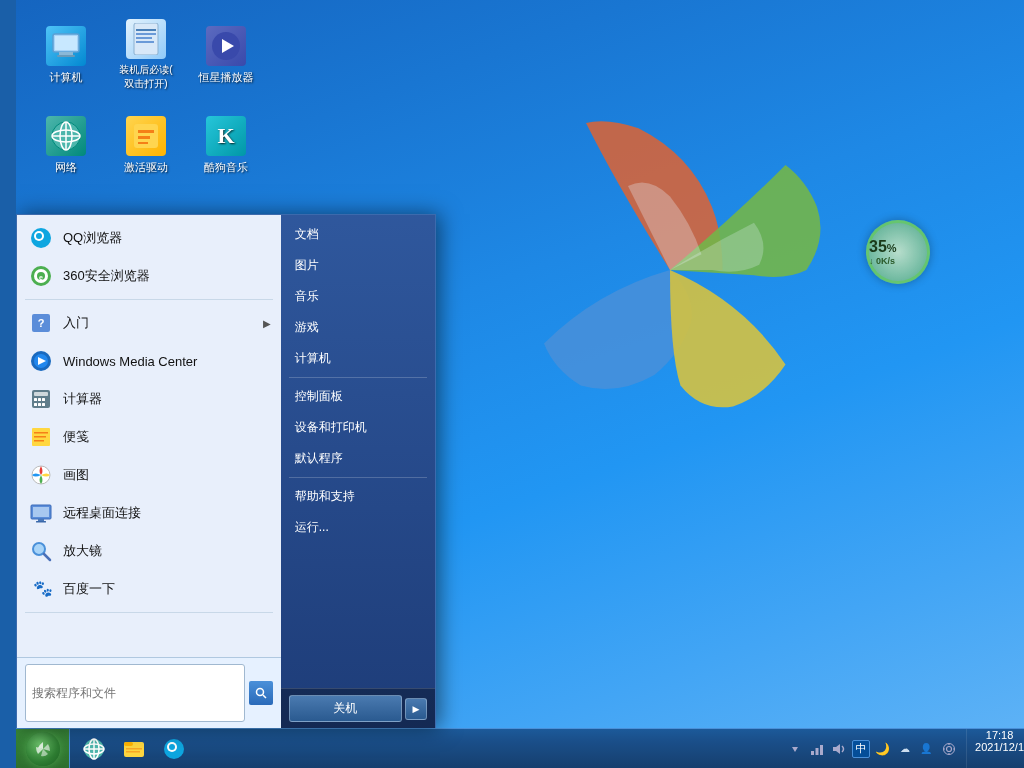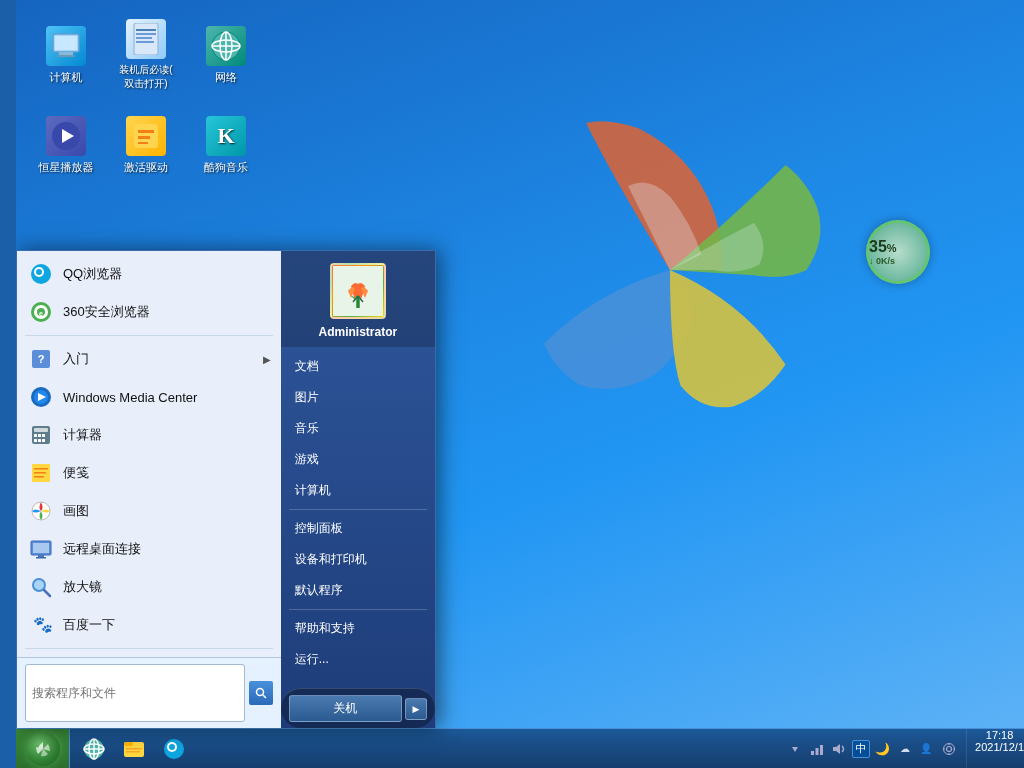--- a/index.html
+++ b/index.html
@@ -180,20 +180,21 @@
       display: flex;
       z-index: 200;
       box-shadow: 4px 0 20px rgba(0,0,0,0.5);
     }
 
     .menu-left {
       width: 265px;
       background: rgba(240, 245, 255, 0.97);
       display: flex;
       flex-direction: column;
+      gap: 36px;
     }
 
     .menu-left-items {
       flex: 1;
       padding: 4px 0;
     }
 
     .menu-item {
       display: flex;
       align-items: center;
@@ -317,21 +318,20 @@
       background: rgba(255,255,255,0.2);
       margin: 3px 8px;
     }
 
     .menu-shutdown-row {
       display: flex;
       align-items: center;
       padding: 6px 8px;
       background: rgba(0,0,0,0.3);
       border-top: 1px solid rgba(255,255,255,0.15);
-      border-radius: 20px;
     }
 
     .shutdown-btn {
       flex: 1;
       background: linear-gradient(180deg, #4a7ab0, #2a5a90);
       border: 1px solid rgba(255,255,255,0.3);
       color: white;
       font-size: 12px;
       padding: 4px 8px;
       border-radius: 3px;
@@ -433,40 +433,40 @@
           <rect x="4" y="6" width="20" height="2" fill="#4a80b8"></rect>
           <rect x="4" y="10" width="20" height="2" fill="#6a9ad8"></rect>
           <rect x="4" y="14" width="16" height="2" fill="#6a9ad8"></rect>
           <rect x="4" y="18" width="18" height="2" fill="#6a9ad8"></rect>
         </svg>
       </div>
       <span style="font-size:10px;">装机后必读(</span>
       <span style="font-size:10px;">双击打开)</span>
     </div>
     <div class="desktop-icon">
+      <div class="icon-img icon-player">
+        <svg width="32" height="32" viewBox="0 0 32 32">
+          <circle cx="16" cy="16" r="14" fill="#3949ab"></circle>
+          <polygon points="12,9 24,16 12,23" fill="white"></polygon>
+        </svg>
+      </div>
+      <span>恒星播放器</span>
+    </div>
+
+    <div class="desktop-icon">
       <div class="icon-img icon-network">
         <svg width="32" height="32" viewBox="0 0 32 32">
           <circle cx="16" cy="16" r="14" fill="#4db6ac" stroke="#00897b" stroke-width="1"></circle>
           <ellipse cx="16" cy="16" rx="6" ry="14" fill="none" stroke="white" stroke-width="1.5"></ellipse>
           <ellipse cx="16" cy="16" rx="14" ry="6" fill="none" stroke="white" stroke-width="1.5"></ellipse>
           <line x1="2" y1="16" x2="30" y2="16" stroke="white" stroke-width="1.5"></line>
           <line x1="16" y1="2" x2="16" y2="30" stroke="white" stroke-width="1.5"></line>
         </svg>
       </div>
       <span>网络</span>
-    </div>
-
-    <div class="desktop-icon">
-      <div class="icon-img icon-player">
-        <svg width="32" height="32" viewBox="0 0 32 32">
-          <circle cx="16" cy="16" r="14" fill="#3949ab"></circle>
-          <polygon points="12,9 24,16 12,23" fill="white"></polygon>
-        </svg>
-      </div>
-      <span>恒星播放器</span>
     </div>
     <div class="desktop-icon">
       <div class="icon-img icon-driver">
         <svg width="32" height="32" viewBox="0 0 32 32">
           <rect x="4" y="4" width="24" height="24" rx="3" fill="#ffd54f"></rect>
           <rect x="8" y="10" width="16" height="3" fill="#f57f17"></rect>
           <rect x="8" y="16" width="12" height="3" fill="#f57f17"></rect>
           <rect x="8" y="22" width="10" height="2" fill="#f57f17"></rect>
         </svg>
       </div>
@@ -620,36 +620,20 @@
         <button class="menu-search-btn">
           <svg width="12" height="12" viewBox="0 0 12 12">
             <circle cx="5" cy="5" r="3.5" fill="none" stroke="white" stroke-width="1.5"></circle>
             <line x1="8" y1="8" x2="11" y2="11" stroke="white" stroke-width="1.5"></line>
           </svg>
         </button>
       </div>
     </div>
 
     <div class="menu-right">
-      <div class="menu-user-section">
-        <div class="user-avatar">
-          <svg width="50" height="50" viewBox="0 0 50 50">
-
-            <rect width="50" height="50" fill="#e8f4e8"></rect>
-            <path d="M25,40 Q20,30 18,20 Q22,15 25,18 Q28,15 32,20 Q30,30 25,40 Z" fill="#ff6b35"></path>
-            <path d="M15,25 Q18,20 22,22 Q20,28 18,32 Z" fill="#ff8c42"></path>
-            <path d="M35,25 Q32,20 28,22 Q30,28 32,32 Z" fill="#ff8c42"></path>
-            <rect x="23" y="30" width="4" height="12" fill="#4caf50"></rect>
-            <path d="M25,35 Q20,33 18,30 Q22,30 25,35 Z" fill="#4caf50"></path>
-
-            <path d="M25,42 L25,30 M20,36 Q23,32 25,30 Q27,32 30,36" stroke="#2d6a4f" stroke-width="1.5" fill="none"></path>
-          </svg>
-        </div>
-        <div class="user-name">Administrator</div>
-      </div>
 
       <div class="menu-right-items">
         <div class="menu-right-item">
           <span>文档</span>
         </div>
         <div class="menu-right-item">
           <span>图片</span>
         </div>
         <div class="menu-right-item">
           <span>音乐</span>

